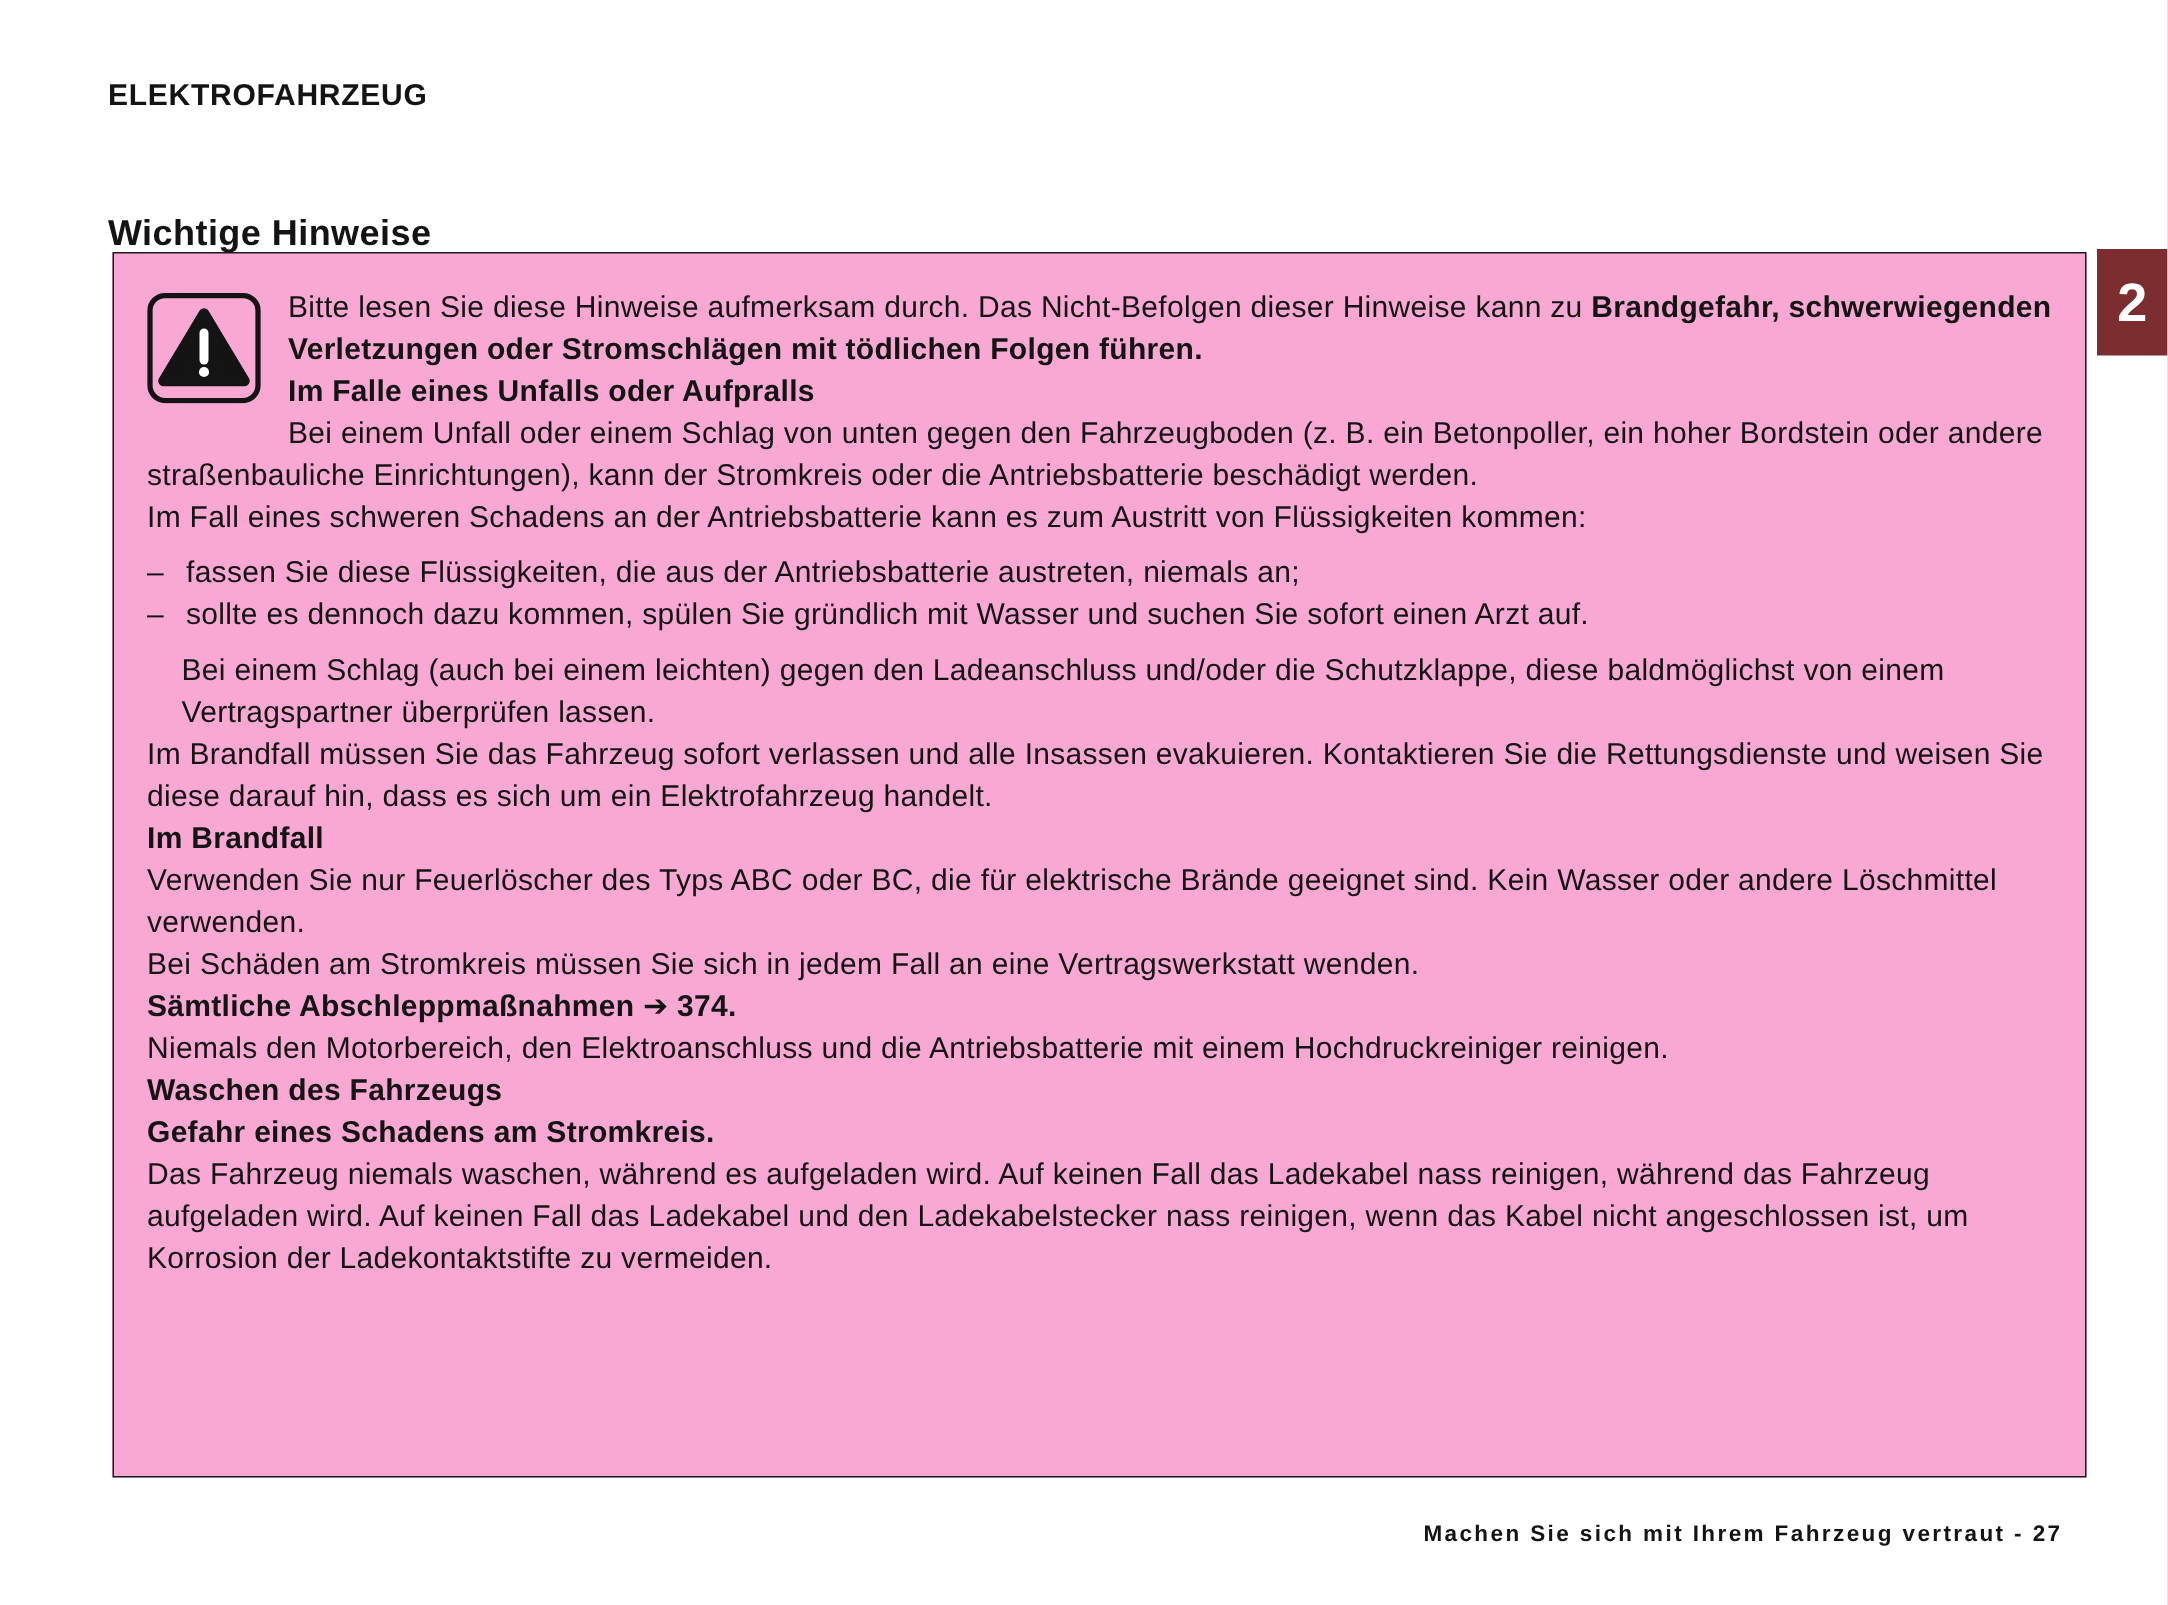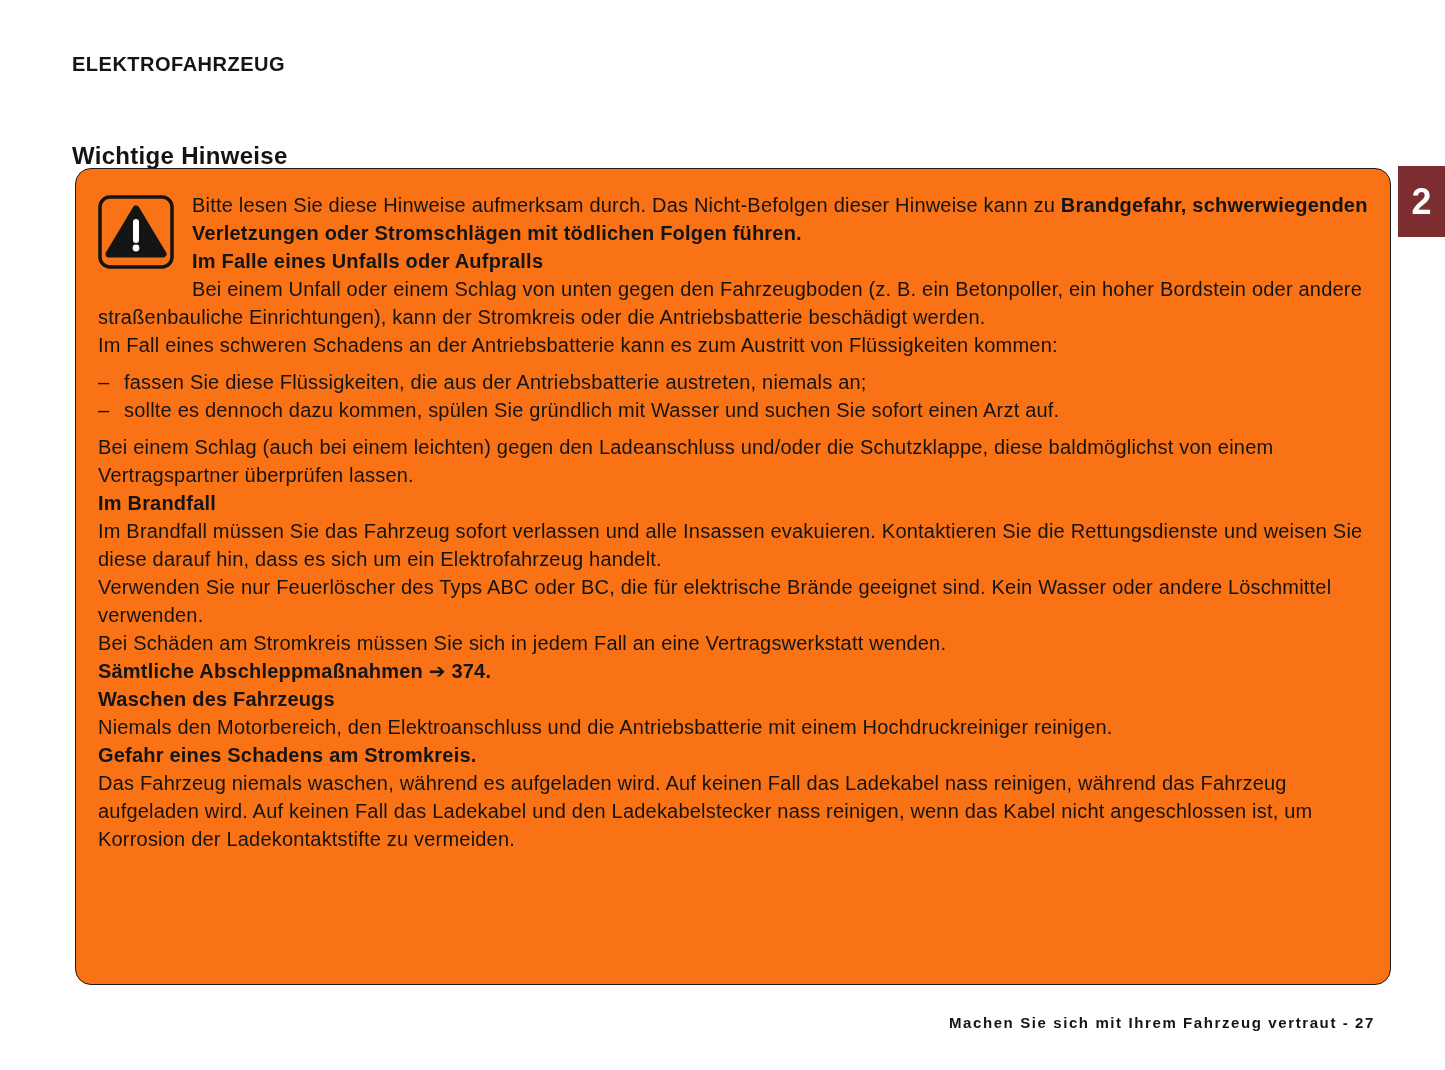--- a/index.html
+++ b/index.html
@@ -56,21 +56,21 @@
   .bullet {
     padding-left: 26px;
     text-indent: -26px;
   }
   .dash {
     display: inline-block;
     width: 26px;
     text-indent: 0;
   }
   .para + .bullet { margin-top: 9px; }
-  .bullet + .para { margin-top: 9px; }
+  .bullet + .para { margin-top: 9px; margin-left: 23px; }
   .chapter-tab {
     position: absolute;
     right: 0;
     top: 166px;
     width: 47px;
     height: 71px;
     background: #7b2d30;
     color: #ffffff;
     display: flex;
     align-items: center;
@@ -87,44 +87,44 @@
     letter-spacing: 1.6px;
     white-space: nowrap;
   }
 </style>
 </head>
 <body>
 
 <h1 class="page-title">ELEKTROFAHRZEUG</h1>
 <h2 class="page-subtitle">Wichtige Hinweise</h2>
 
-<div class="warning-box" style="background: #f97316; border-color: rgb(28, 28, 28); border-radius: 16px;">
+<div class="warning-box" style="background: #f9a8d4; border-color: rgb(28, 28, 28);">
   <span class="icon-wrap">
     <svg width="76" height="74" viewBox="0 0 76 74" xmlns="http://www.w3.org/2000/svg">
       <rect x="2" y="2" width="72" height="70" rx="10" fill="none" stroke="#141414" stroke-width="3.5"></rect>
       <path d="M38 14 L65 59 L11 59 Z" fill="#141414" stroke="#141414" stroke-width="7" stroke-linejoin="round"></path>
       <path d="M38 27 L38 45" stroke="#ffffff" stroke-width="6" stroke-linecap="round"></path>
       <circle cx="38" cy="53" r="3.4" fill="#ffffff"></circle>
     </svg>
   </span>
   <div>
       <p class="para"><span>Bitte lesen Sie diese Hinweise aufmerksam durch. Das Nicht-Befolgen dieser Hinweise kann zu </span><span class="b">Brandgefahr, schwerwiegenden Verletzungen oder Stromschlägen mit tödlichen Folgen führen.</span></p>
       <p class="para"><span class="b">Im Falle eines Unfalls oder Aufpralls</span></p>
       <p class="para"><span>Bei einem Unfall oder einem Schlag von unten gegen den Fahrzeugboden (z. B. ein Betonpoller, ein hoher Bordstein oder andere straßenbauliche Einrichtungen), kann der Stromkreis oder die Antriebsbatterie beschädigt werden.</span></p>
       <p class="para"><span>Im Fall eines schweren Schadens an der Antriebsbatterie kann es zum Austritt von Flüssigkeiten kommen:</span></p>
       <p class="bullet"><span class="dash">–</span><span>fassen Sie diese Flüssigkeiten, die aus der Antriebsbatterie austreten, niemals an;</span></p>
       <p class="bullet"><span class="dash">–</span><span>sollte es dennoch dazu kommen, spülen Sie gründlich mit Wasser und suchen Sie sofort einen Arzt auf.</span></p>
       <p class="para"><span>Bei einem Schlag (auch bei einem leichten) gegen den Ladeanschluss und/oder die Schutzklappe, diese baldmöglichst von einem Vertragspartner überprüfen lassen.</span></p>
+      <p class="para"><span>Im Brandfall müssen Sie das Fahrzeug sofort verlassen und alle Insassen evakuieren. Kontaktieren Sie die Rettungsdienste und weisen Sie diese darauf hin, dass es sich um ein Elektrofahrzeug handelt.</span></p>
       <p class="para"><span class="b">Im Brandfall</span></p>
-      <p class="para"><span>Im Brandfall müssen Sie das Fahrzeug sofort verlassen und alle Insassen evakuieren. Kontaktieren Sie die Rettungsdienste und weisen Sie diese darauf hin, dass es sich um ein Elektrofahrzeug handelt.</span></p>
       <p class="para"><span>Verwenden Sie nur Feuerlöscher des Typs ABC oder BC, die für elektrische Brände geeignet sind. Kein Wasser oder andere Löschmittel verwenden.</span></p>
       <p class="para"><span>Bei Schäden am Stromkreis müssen Sie sich in jedem Fall an eine Vertragswerkstatt wenden.</span></p>
       <p class="para"><span class="b">Sämtliche Abschleppmaßnahmen ➔ 374.</span></p>
+      <p class="para"><span>Niemals den Motorbereich, den Elektroanschluss und die Antriebsbatterie mit einem Hochdruckreiniger reinigen.</span></p>
       <p class="para"><span class="b">Waschen des Fahrzeugs</span></p>
-      <p class="para"><span>Niemals den Motorbereich, den Elektroanschluss und die Antriebsbatterie mit einem Hochdruckreiniger reinigen.</span></p>
       <p class="para"><span class="b">Gefahr eines Schadens am Stromkreis.</span></p>
       <p class="para"><span>Das Fahrzeug niemals waschen, während es aufgeladen wird. Auf keinen Fall das Ladekabel nass reinigen, während das Fahrzeug aufgeladen wird. Auf keinen Fall das Ladekabel und den Ladekabelstecker nass reinigen, wenn das Kabel nicht angeschlossen ist, um Korrosion der Ladekontaktstifte zu vermeiden.</span></p>
     </div>
 </div>
 
 <div class="chapter-tab" style="background: rgb(123, 45, 48);">
   <span>2</span>
 </div>
 
 <div class="page-footer">Machen Sie sich mit Ihrem Fahrzeug vertraut - 27</div>

